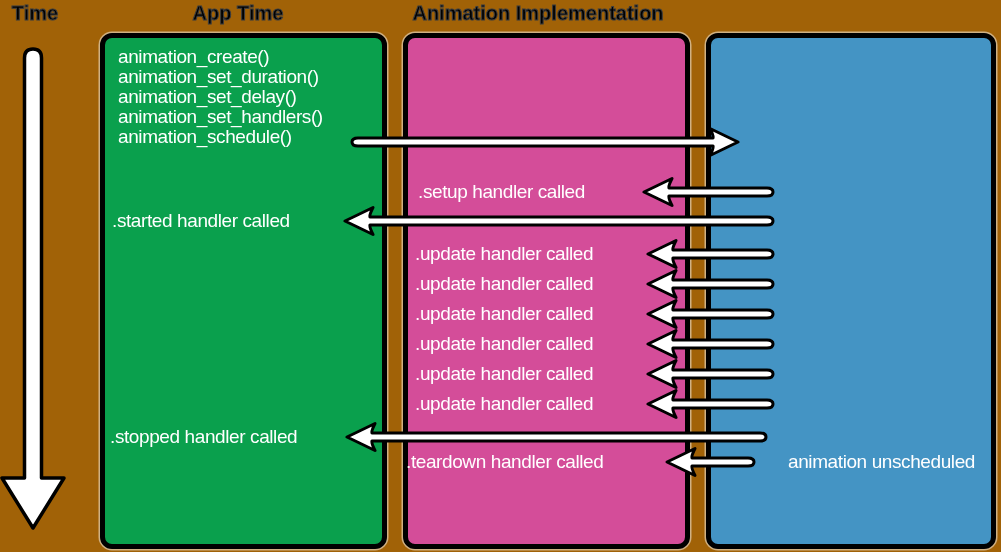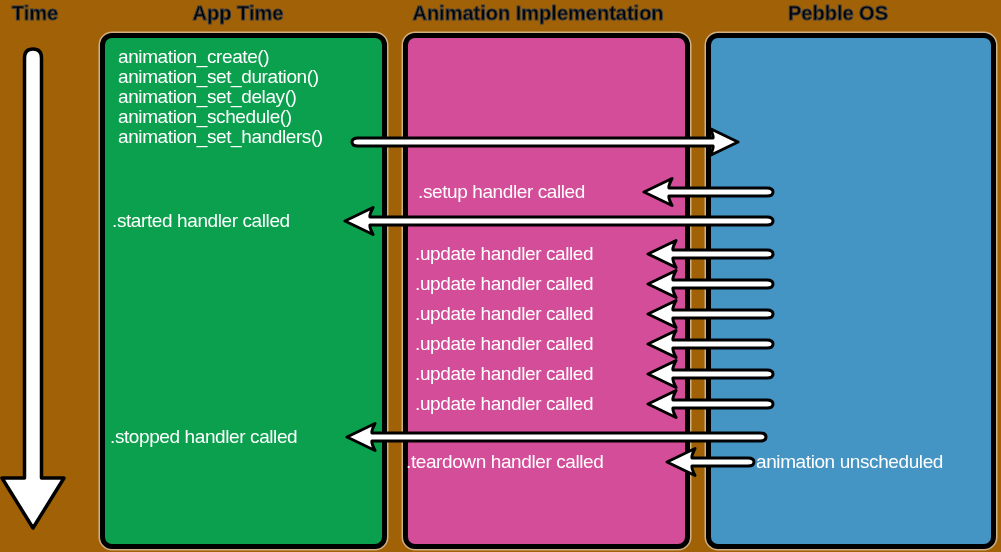--- a/index.html
+++ b/index.html
@@ -35,21 +35,20 @@
   svg.time path { stroke-width:3.5; }
 </style>
 </head>
 <body>
 
 <div class="stage" style="background: #a16207; padding-left: 23px;">
 
   <div class="hdr" style="left:35px">Time</div>
   <div class="hdr" style="left:238px">App Time</div>
   <div class="hdr" style="left:538px">Animation Implementation</div>
-  <div class="hdr" style="left:838px">Pebble OS</div>
 
   <svg class="time" width="70" height="492" viewBox="0 0 70 492">
     <path d="M 24.5,16 Q 24.5,7 33,7 Q 41.5,7 41.5,16 L 41.5,436 L 64,436 L 33,486 L 2,436 L 24.5,436 Z"></path>
   </svg>
 
   <div class="box box-green" style="background-color: rgb(10, 160, 77);"></div>
   <div class="box box-magenta" style="background-color: rgb(212, 77, 153);"></div>
   <div class="box box-blue" style="background-color: rgb(68, 148, 196);"></div>
 
   <svg class="arrow" style="left:349px; top:125px" width="391" height="34" viewBox="0 0 391 34">
@@ -83,30 +82,30 @@
     <path d="M 2,17 L 30,3.5 C 27,9.5 26.5,12 27,13 L 415,13 Q 421,13 421,17 Q 421,21 415,21 L 27,21 C 26.5,22 27,24.5 30,30.5 Z"></path>
   </svg>
   <svg class="arrow" style="left:665px; top:445px" width="92" height="34" viewBox="0 0 92 34">
     <path d="M 2,17 L 30,3.5 C 27,9.5 26.5,12 27,13 L 83,13 Q 89,13 89,17 Q 89,21 83,21 L 27,21 C 26.5,22 27,24.5 30,30.5 Z"></path>
   </svg>
 
   <div class="lbl fn-list" style="left:118px; top:47px">
     <div>animation_create()</div>
     <div>animation_set_duration()</div>
     <div>animation_set_delay()</div>
+    <div>animation_set_handlers()</div>
     <div>animation_schedule()</div>
-    <div>animation_set_handlers()</div>
   </div>
   <div class="lbl" style="left:112px; top:209px">.started handler called</div>
   <div class="lbl" style="left:110px; top:425px">.stopped handler called</div>
 
   <div class="lbl" style="left:418px; top:180px">.setup handler called</div>
   <div class="lbl" style="left:415px; top:242px">.update handler called</div>
   <div class="lbl" style="left:415px; top:272px">.update handler called</div>
   <div class="lbl" style="left:415px; top:302px">.update handler called</div>
   <div class="lbl" style="left:415px; top:332px">.update handler called</div>
   <div class="lbl" style="left:415px; top:362px">.update handler called</div>
   <div class="lbl" style="left:415px; top:392px">.update handler called</div>
   <div class="lbl" style="left:406px; top:450px">.teardown handler called</div>
 
-  <div class="lbl" style="left:756px; top:450px">animation unscheduled</div>
+  <div class="lbl" style="left:788px; top:450px">animation unscheduled</div>
 
 </div>
 
 </body></html>

